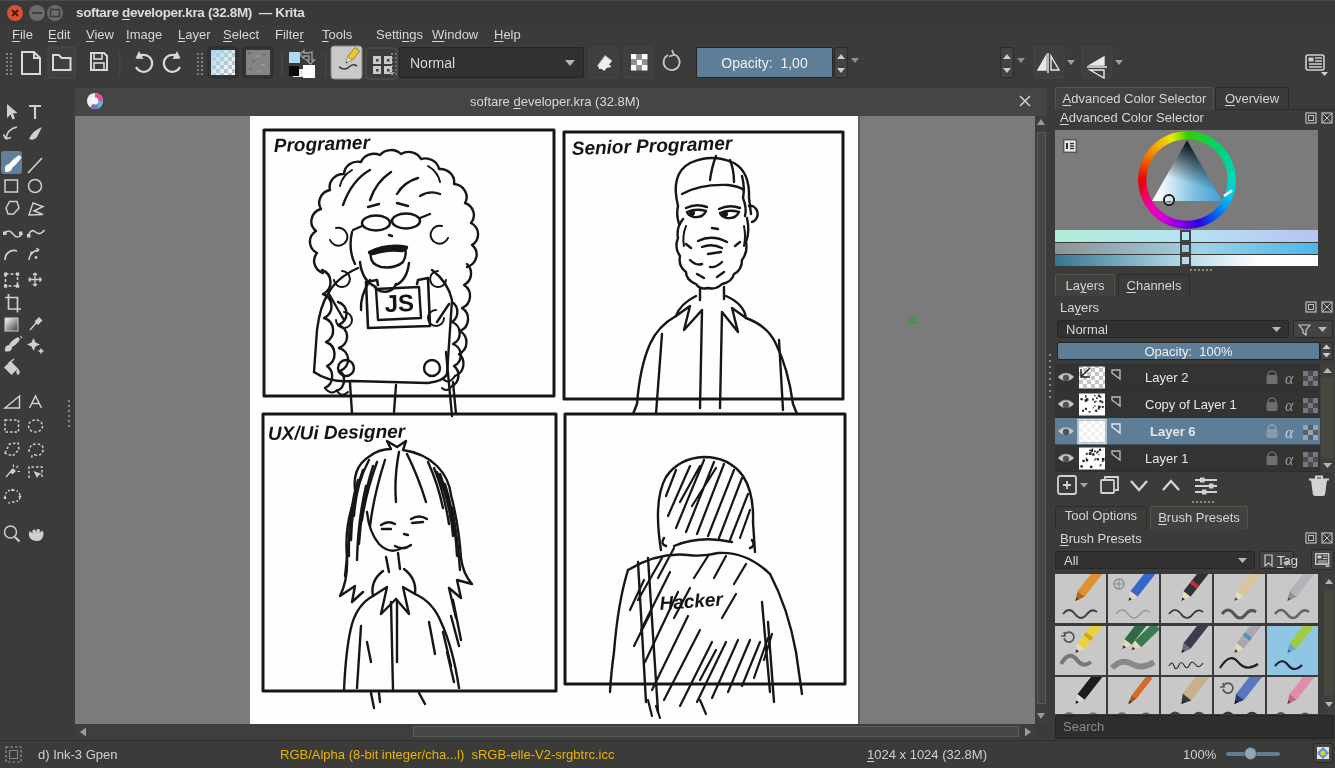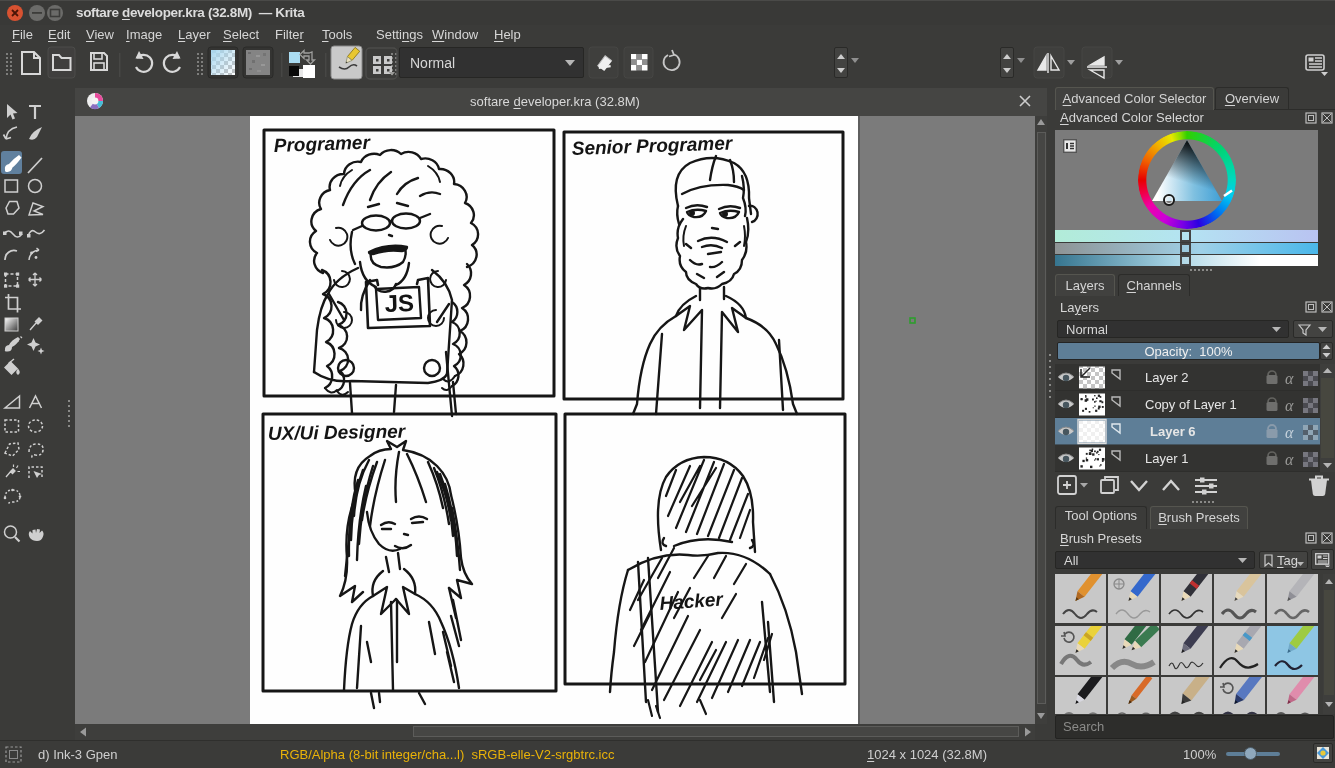--- a/index.html
+++ b/index.html
@@ -189,20 +189,24 @@
       <rect x="52.5" y="9" width="5.5" height="5.5" fill="#8f8f8f"></rect>
         <rect x="47" y="14.5" width="5.5" height="5.5" fill="#8f8f8f"></rect>
       <rect x="58" y="14.5" width="5.5" height="5.5" fill="#8f8f8f"></rect>
         <rect x="52.5" y="20" width="5.5" height="5.5" fill="#8f8f8f"></rect>
     </g>
 
     <path d="M84 10 a8 8 0 1 0 6 -0.5" fill="none" stroke="#c6c6c6" stroke-width="1.8"></path>
     <path d="M88 5 l2 5 -5 1.5" fill="none" stroke="#c6c6c6" stroke-width="1.8" stroke-linejoin="round"></path>
   </svg>
 
+  <div class="slider" style="left:696px;top:47px;width:137px;">
+    <div class="fill" style="width:137px;"></div>
+    <div class="lab">Opacity:&nbsp; 1,00</div>
+  </div>
   <div class="spin" style="left:834px;top:47px;height:31px;">
     <svg width="12" height="29" style="margin:1px 0 0 0;">
         <path d="M2 10 l4 -5 4 5 z" fill="#cccccc"></path>
         <path d="M2 19 l4 5 4 -5 z" fill="#cccccc"></path>
       </svg>
   </div>
   <svg class="abs" style="left:851px;top:58px;" width="10" height="7">
       <path d="M0 0 h8 l-4 5 z" fill="#8f8f8f"></path>
     </svg>
 
@@ -790,21 +794,21 @@
     <rect x="3.5" y="3.5" width="5" height="5" fill="none" stroke="#bdbdbd" stroke-width="1"></rect>
     <rect x="17" y="1" width="10" height="10" fill="none" stroke="#bdbdbd" stroke-width="1.2"></rect>
     <path d="M18 2 l8 8 m0 -8 l-8 8" stroke="#bdbdbd" stroke-width="1"></path>
   </svg>
   <div class="combo" style="left:1055px;top:551px;width:200px;height:18px;">
     <span style="position:absolute;left:8px;top:1px;font-size:13px;">All</span>
     <svg style="position:absolute;right:6px;top:6px;" width="10" height="7">
         <path d="M0 0 h9 l-4.5 5 z" fill="#b6b6b6"></path>
       </svg>
   </div>
-  <div class="abs mn" style="left:1259px;top:551px;width:49px;height:18px;background:#434341;border:1px solid #2a2a28;border-radius:2px;">
+  <div class="abs mn" style="left:1259px;top:551px;width:35px;height:18px;background:#434341;border:1px solid #2a2a28;border-radius:2px;">
     <svg style="position:absolute;left:4px;top:2px;" width="10" height="13">
         <path d="M1 1 h7 v11 l-3.5 -3 -3.5 3 z" fill="none" stroke="#c9c9c9" stroke-width="1.2"></path>
       </svg>
     <span style="position:absolute;left:17px;top:1px;font-size:13px;"><u>T</u>ag</span>
     <svg style="position:absolute;right:2px;top:10px;" width="8" height="6">
         <path d="M0 0 h7 l-3.5 4 z" fill="#b6b6b6"></path>
       </svg>
   </div>
   <div class="abs" style="left:1311px;top:549px;width:23px;height:21px;background:#434341;border:1px solid #2a2a28;border-radius:2px;">
     <svg style="position:absolute;left:3px;top:3px;" width="16" height="14" viewBox="0 0 16 14">

